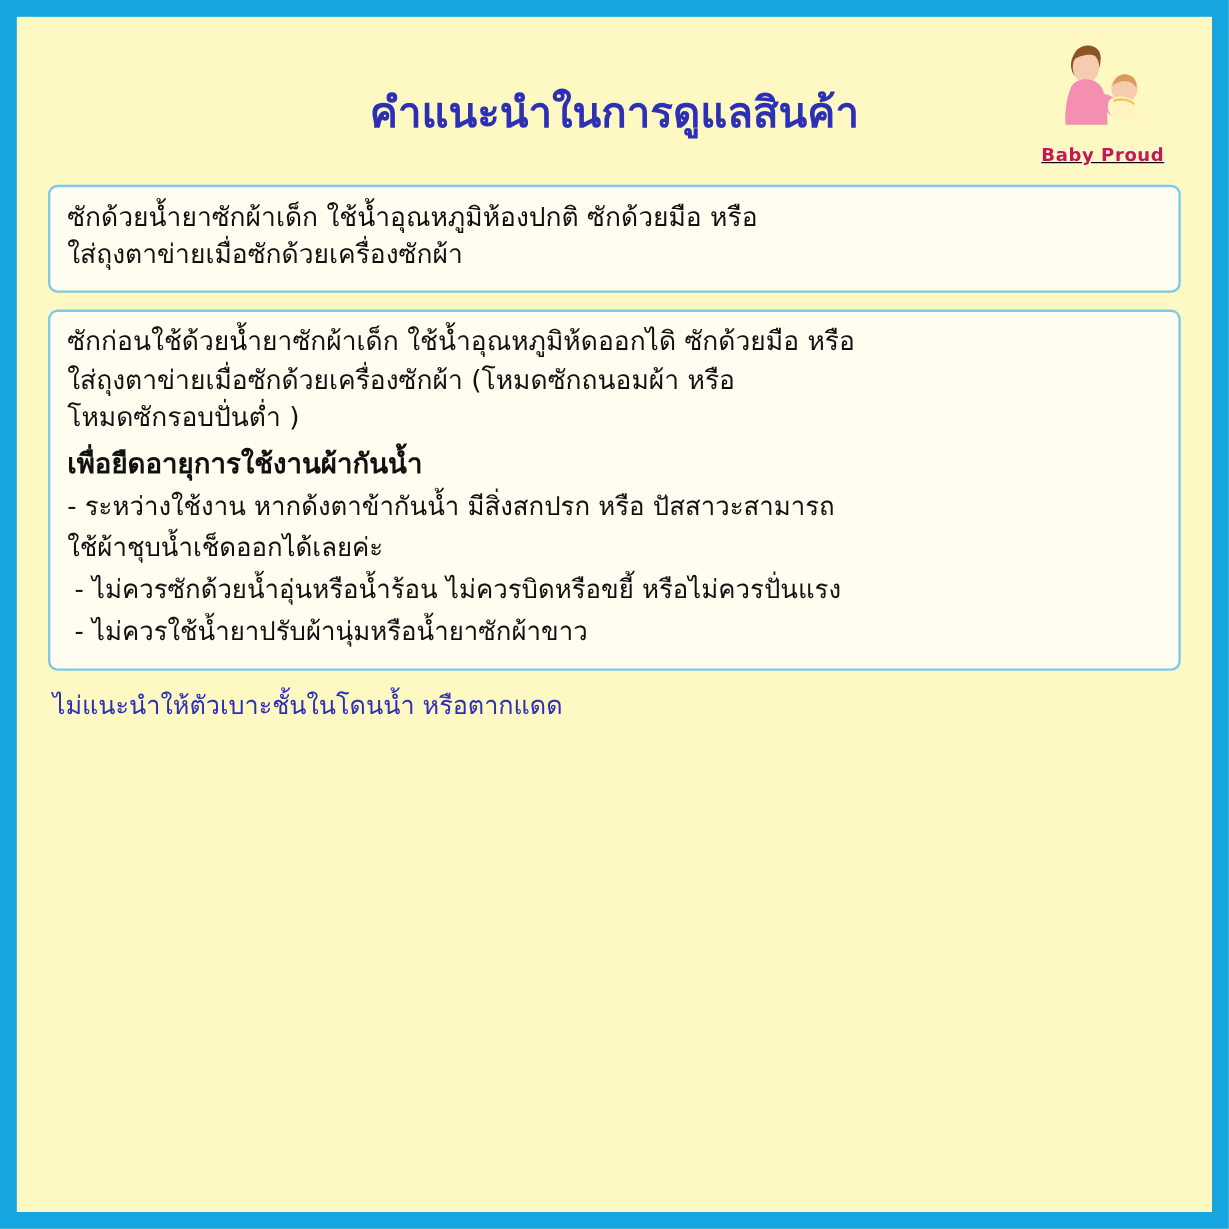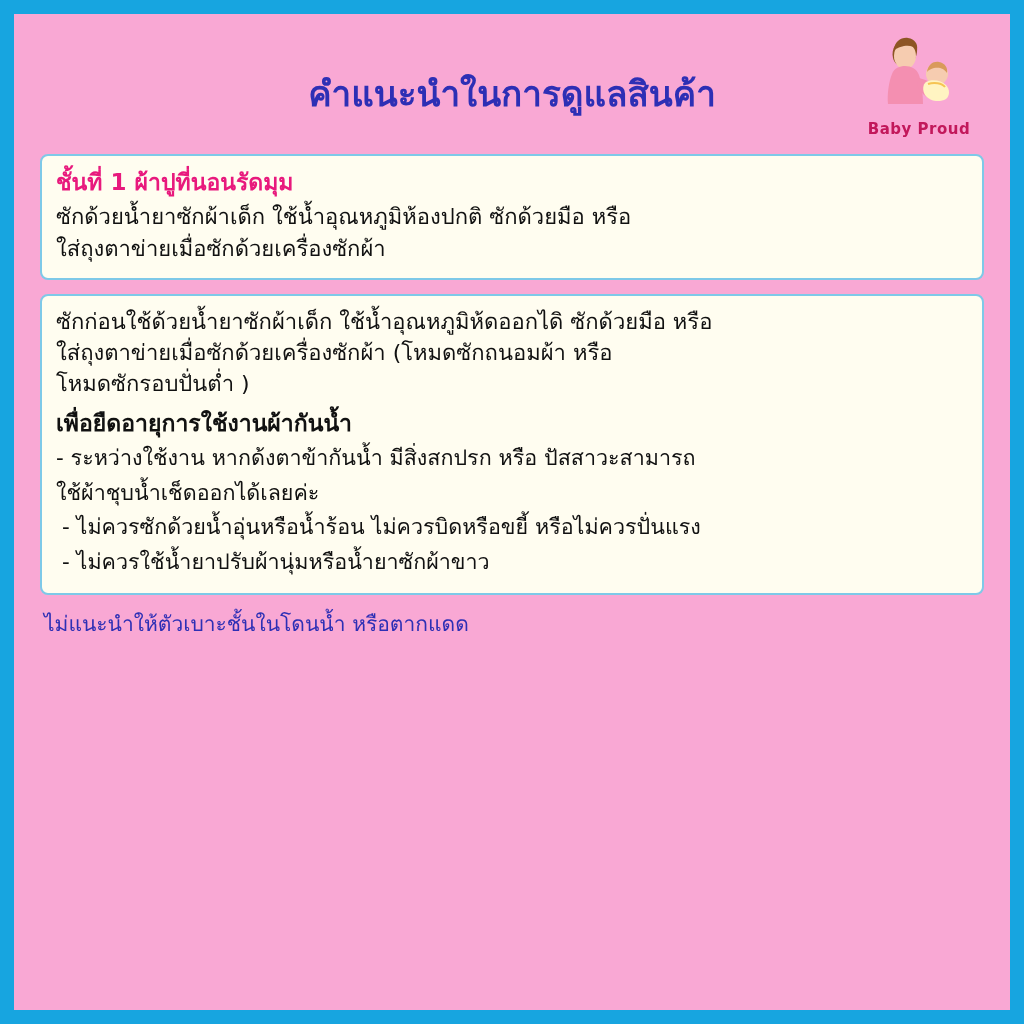--- a/index.html
+++ b/index.html
@@ -12,21 +12,21 @@
     background: #17a5e0;
     font-family: "DejaVu Sans", "Liberation Sans", sans-serif;
     overflow: hidden;
   }
   .page {
     position: absolute;
     left: 14px;
     top: 14px;
     width: 996px;
     height: 996px;
-    background: #f9a8d4;
+    background: #fef9c3;
     box-sizing: border-box;
     padding: 0;
   }
   .header {
     position: relative;
     height: 140px;
   }
   .title {
     position: absolute;
     left: 0;
@@ -37,20 +37,21 @@
     font-weight: bold;
     color: #2d2fb5;
     letter-spacing: 0px;
   }
   .logo {
     position: absolute;
     right: 26px;
     top: 16px;
     width: 130px;
     text-align: center;
+    text-decoration: underline;
   }
   .logo-mark {
     width: 86px;
     height: 86px;
     margin: 0 auto;
     position: relative;
   }
   .logo-text {
     margin-top: 4px;
     font-size: 15px;
@@ -126,21 +127,20 @@
 
           <path d="M50 52 C56 49 65 50 70 55 C74 59 74 66 70 69 C63 73 53 71 49 65 C46 60 47 54 50 52 Z" fill="#fff4c2"></path>
           <path d="M52 54 C58 52 66 53 69 57" stroke="#f6c453" stroke-width="2" fill="none"></path>
         </svg>
       </div>
       <div class="logo-text">Baby Proud</div>
     </div>
   </div>
 
   <div class="card">
-    <div class="card-title">ชั้นที่ 1 ผ้าปูที่นอนรัดมุม</div>
     <div class="body-line">ซักด้วยน้ำยาซักผ้าเด็ก ใช้น้ำอุณหภูมิห้องปกติ ซักด้วยมือ หรือ</div>
     <div class="body-line">ใส่ถุงตาข่ายเมื่อซักด้วยเครื่องซักผ้า</div>
   </div>
 
   <div class="card">
     <div class="body-line">ซักก่อนใช้ด้วยน้ำยาซักผ้าเด็ก ใช้น้ำอุณหภูมิห้ดออกไดิ ซักด้วยมือ หรือ</div>
     <div class="body-line">ใส่ถุงตาข่ายเมื่อซักด้วยเครื่องซักผ้า (โหมดซักถนอมผ้า หรือ</div>
     <div class="body-line">โหมดซักรอบปั่นต่ำ )</div>
     <div class="subhead">เพื่อยืดอายุการใช้งานผ้ากันน้ำ</div>
     <div class="bullet">- ระหว่างใช้งาน หากด้งตาข้ากันน้ำ มีสิ่งสกปรก หรือ ปัสสาวะสามารถ</div>

